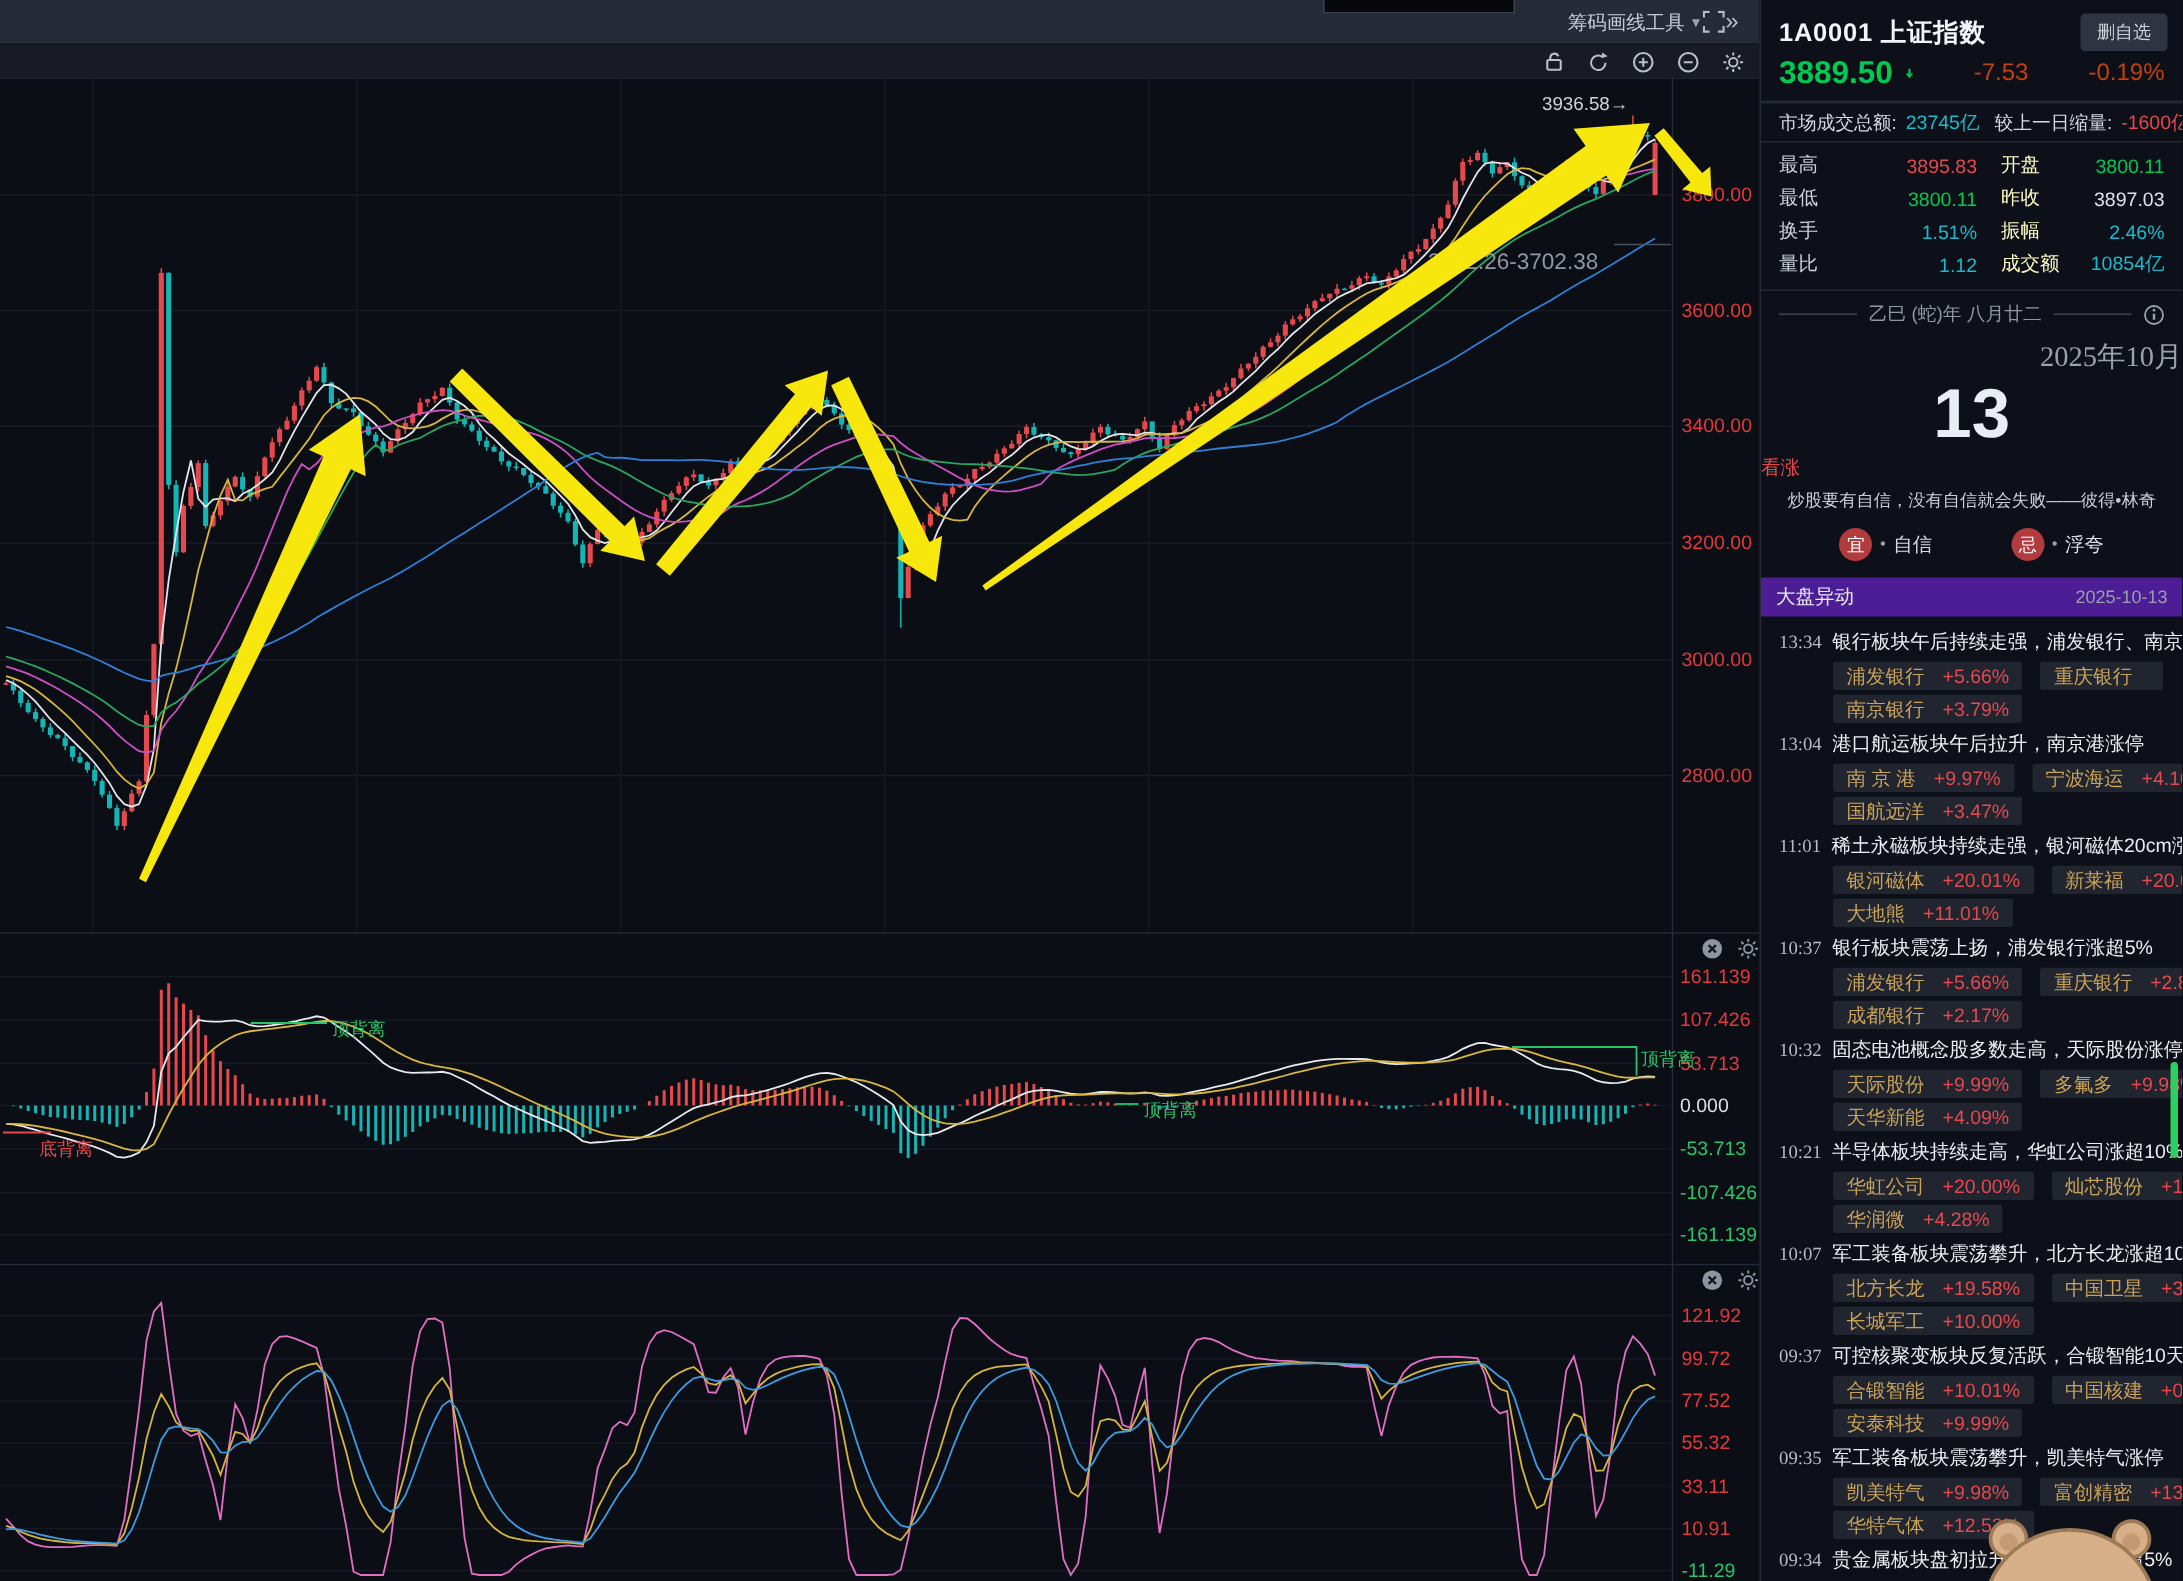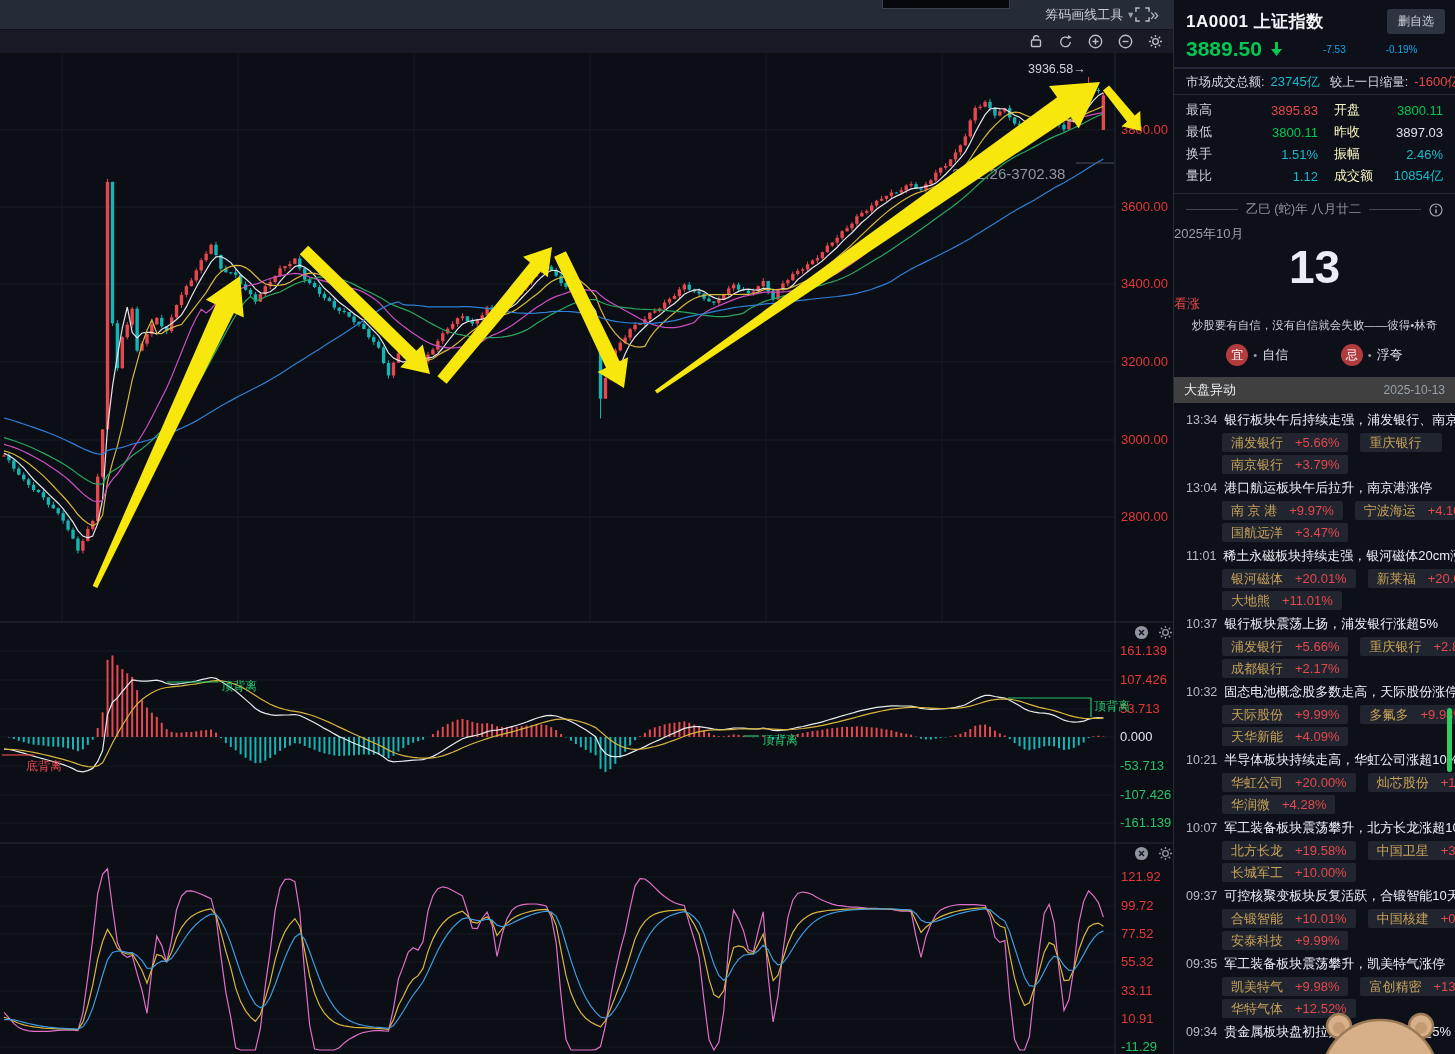--- a/index.html
+++ b/index.html
@@ -25,50 +25,50 @@
 
   
   .news-panel { position:absolute; left:1173px; top:0; width:282px; height:1054px;
                 background:#0d1018; border-left:1px solid #262b38; overflow:hidden; z-index:5; }
   .q-head { display:flex; justify-content:space-between; align-items:center; padding:9px 10px 2px 12px; }
   .q-title { font-size:17px; font-weight:bold; color:#f2f4f8; letter-spacing:0.5px; }
   .btn-unwatch { background:#2e3442; border:none; border-radius:3px; color:#ccd1da;
                  font-size:12px; padding:4px 11px; cursor:pointer; font-family:inherit; }
   .q-price-row { display:flex; align-items:center; gap:8px; padding:1px 12px 6px; }
   .q-price { font-size:21px; font-weight:bold; color:#00c853; }
-  .q-chg { font-size:10px; color:#0ea5e9;margin-left:32px; }
+  .q-chg { font-size:16px; color:#c2410c;margin-left:32px; }
   .hline { height:1px; background:#232836; }
   .q-row { display:flex; align-items:center; padding:4px 12px 3px; font-size:12.5px; color:#d4d8e0; white-space:nowrap; }
   .v-red { color:#e5484d; } .v-cyan { color:#18bacc; }
   .q-row .val { margin-left:6px; font-size:13px; }
   .q-stats { padding:4px 12px 6px; }
   .q-srow { display:flex; font-size:13px; padding:2px 0; align-items:center; }
   .sl1 { width:46px; color:#cdd2da; } .sv1 { width:86px; text-align:right; }
   .sl2 { width:58px; margin-left:16px; color:#fef9c3; } .sv2 { flex:1; text-align:right; }
 
   .cal-lunar { display:flex; align-items:center; gap:8px; padding:7px 12px 2px; color:#9096a3; font-size:12.5px; }
   .dash { flex:1; height:1px; background:#3f4450; }
-  .cal-month { text-align:left; font-size:13px; color:#9aa0ad; padding-top:5px; }
+  .cal-month { text-align:right; font-size:19px; color:#9aa0ad; padding-top:5px;font-family:Liberation Serif, serif; }
   .cal-day { text-align:center; font-size:46px; font-weight:bold; color:#e9edf4; line-height:49px; }
   .cal-signal { text-align:left; color:#e5484d; font-size:13px; padding:3px 0 5px; }
   .cal-quote { font-size:11.5px; color:#c9cdd6; white-space:nowrap; overflow:hidden; text-align:center; padding:0 6px 9px; }
   .yiji { display:flex; justify-content:space-around; padding:2px 26px 11px; }
   .yj { display:flex; align-items:center; gap:5px; font-size:13px; color:#d8dce3; }
   .yj .c { width:22px; height:22px; border-radius:50%; background:#b23b3e; color:#fff;
            display:flex; align-items:center; justify-content:center; font-size:12px; }
   .bullet { color:#9aa0ad; font-size:11px; }
 
-  .section-bar { display:flex; justify-content:space-between; align-items:center; background:#404040;
+  .section-bar { display:flex; justify-content:space-between; align-items:center; background:#4c1d95;
                  padding:4px 10px; font-size:13px; color:#e6e9ee; }
   .section-date { font-size:12px; color:#98a0ad; }
 
   .news { padding:7px 0 0 12px; overflow:hidden; position:relative; }
   .n-item { margin-bottom:4px; }
   .n-head { white-space:nowrap; overflow:hidden; font-size:13px; line-height:19px; }
-  .n-time { color:#b6bcc7; margin-right:7px; font-size:12.5px; }
+  .n-time { color:#b6bcc7; margin-right:7px; font-size:12.5px;font-family:Liberation Serif, serif; }
   .n-title { color:#eceef3; }
   .t-row { margin:3px 0 0 36px; white-space:nowrap; overflow:hidden; display:flex; gap:12px; }
   .tag { background:#20252f; border-radius:2px; padding:1px 9px; font-size:13px; line-height:17px;
          display:inline-flex; gap:12px; flex:none; cursor:pointer; }
   .tn { color:#c9a258; } .tp { color:#e5484d; }
 
   .news-scrollbar { position:absolute; right:3px; top:708px; width:5px; height:64px;
                     background:#2fcf5f; border-radius:3px; z-index:7; }
   .mascot { position:absolute; right:14px; bottom:0; z-index:6; }
 </style>

